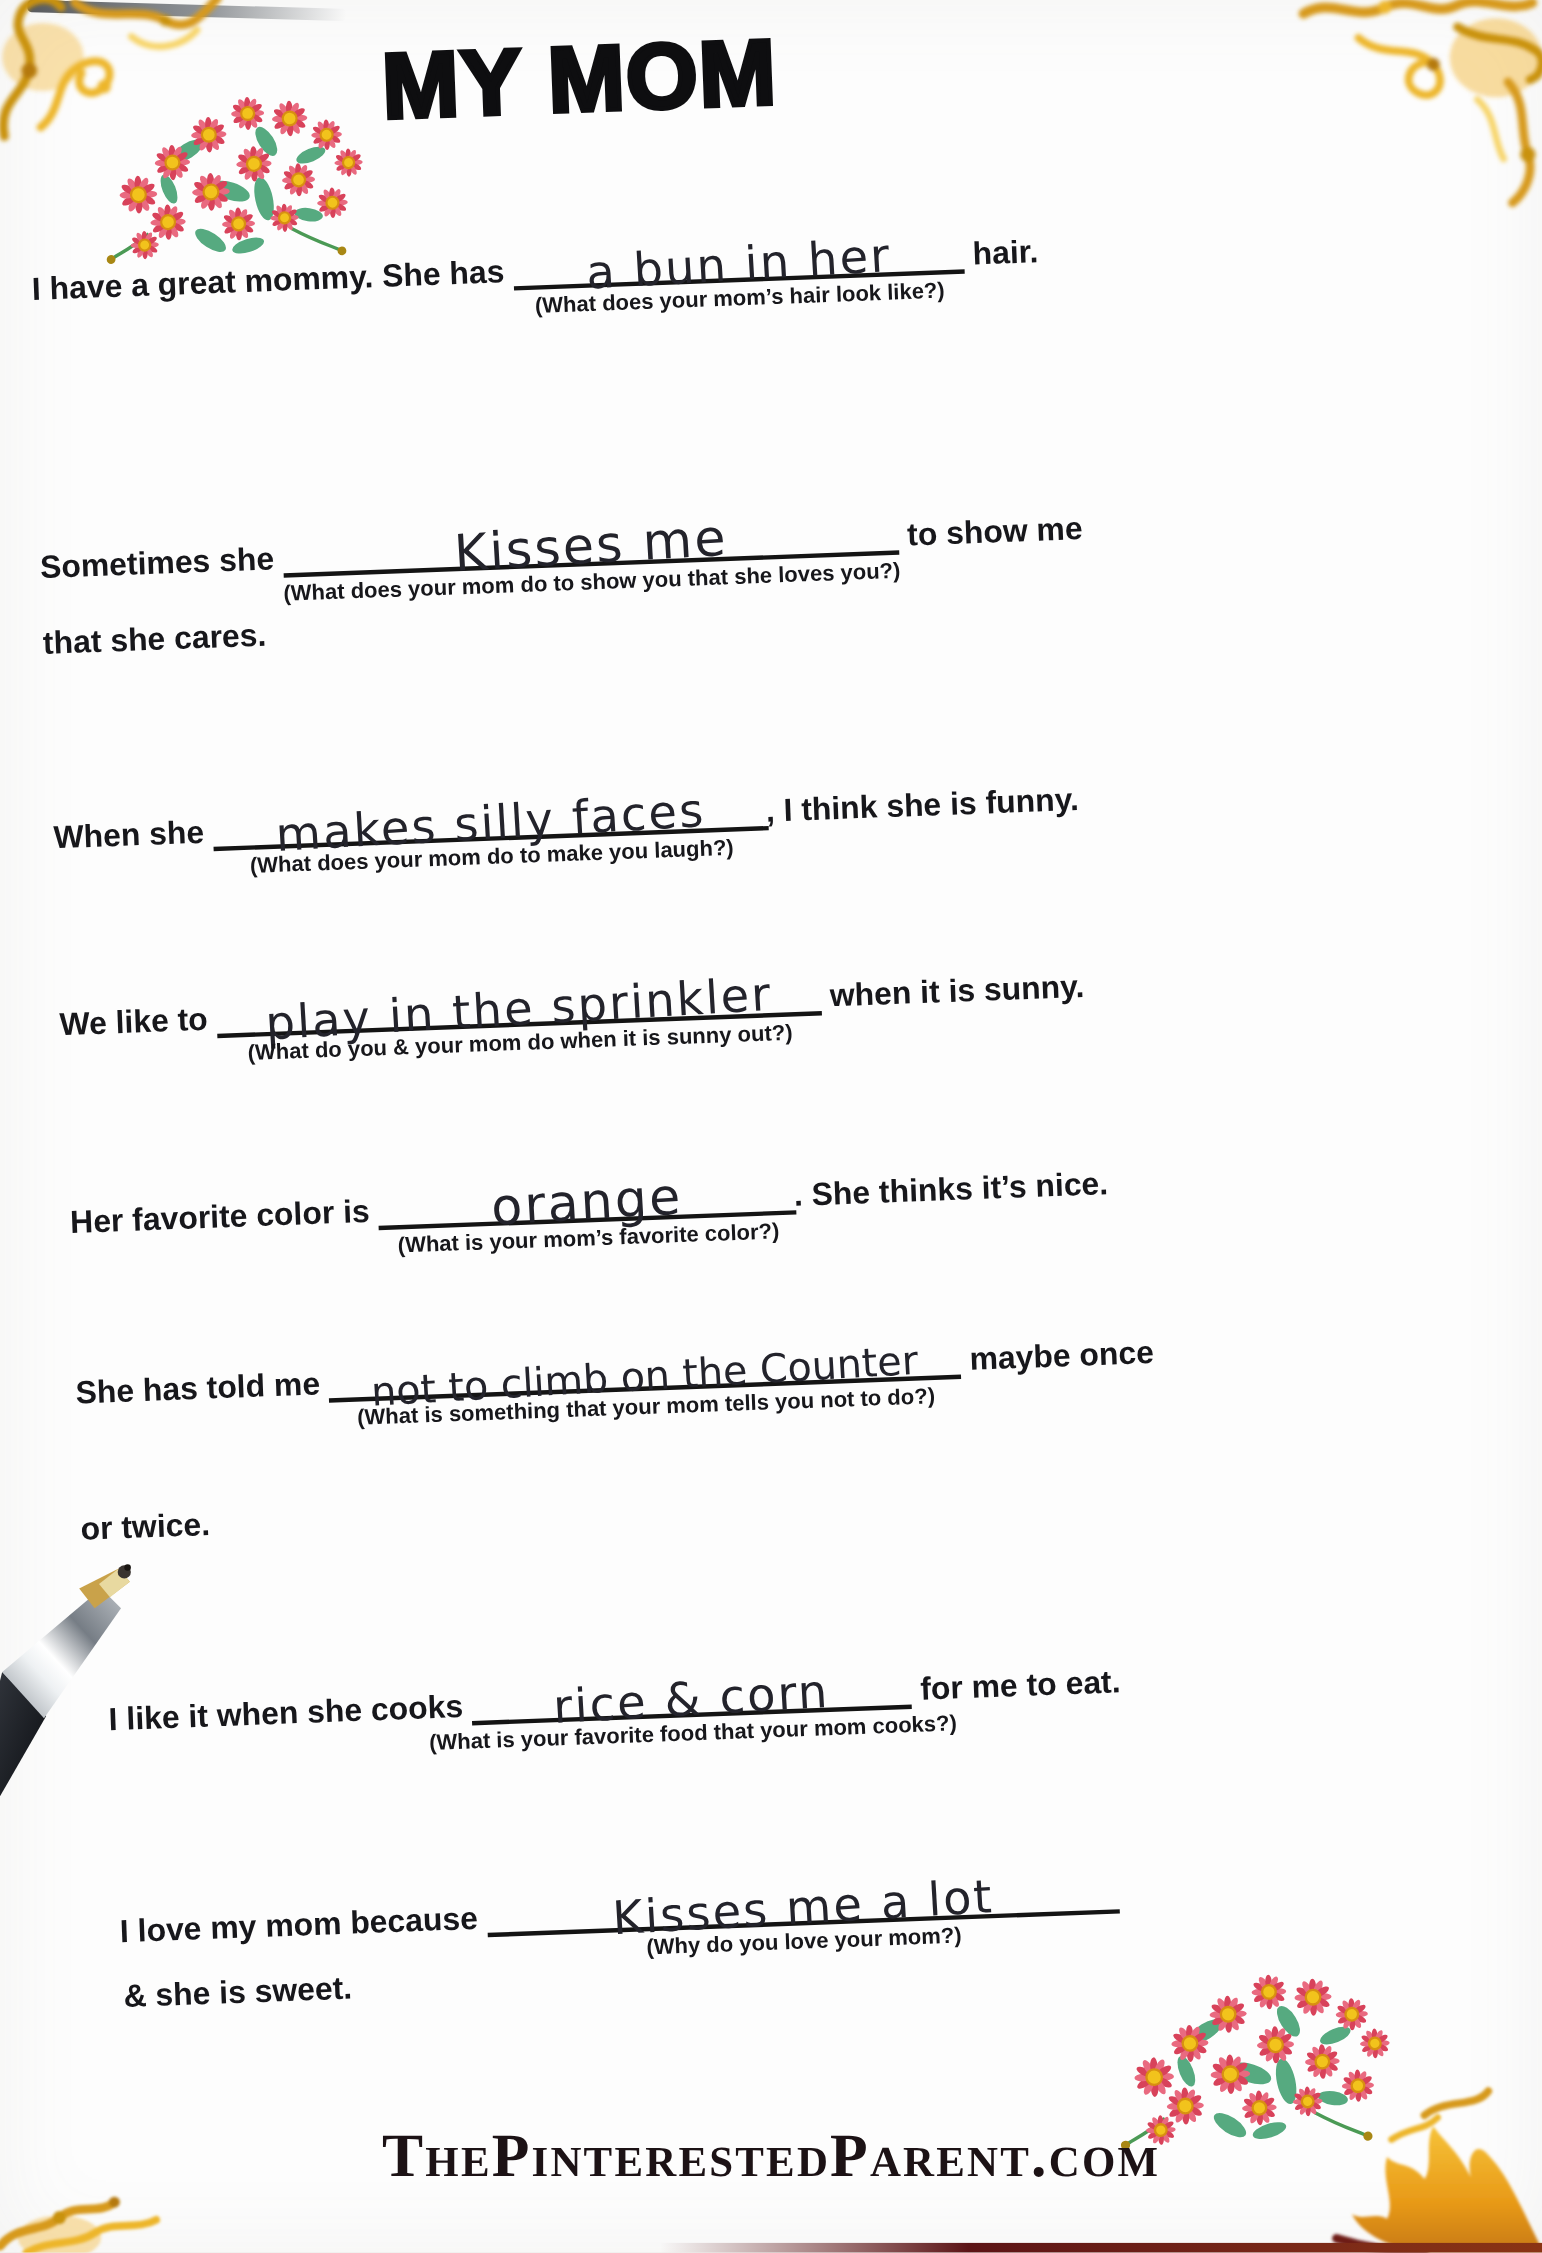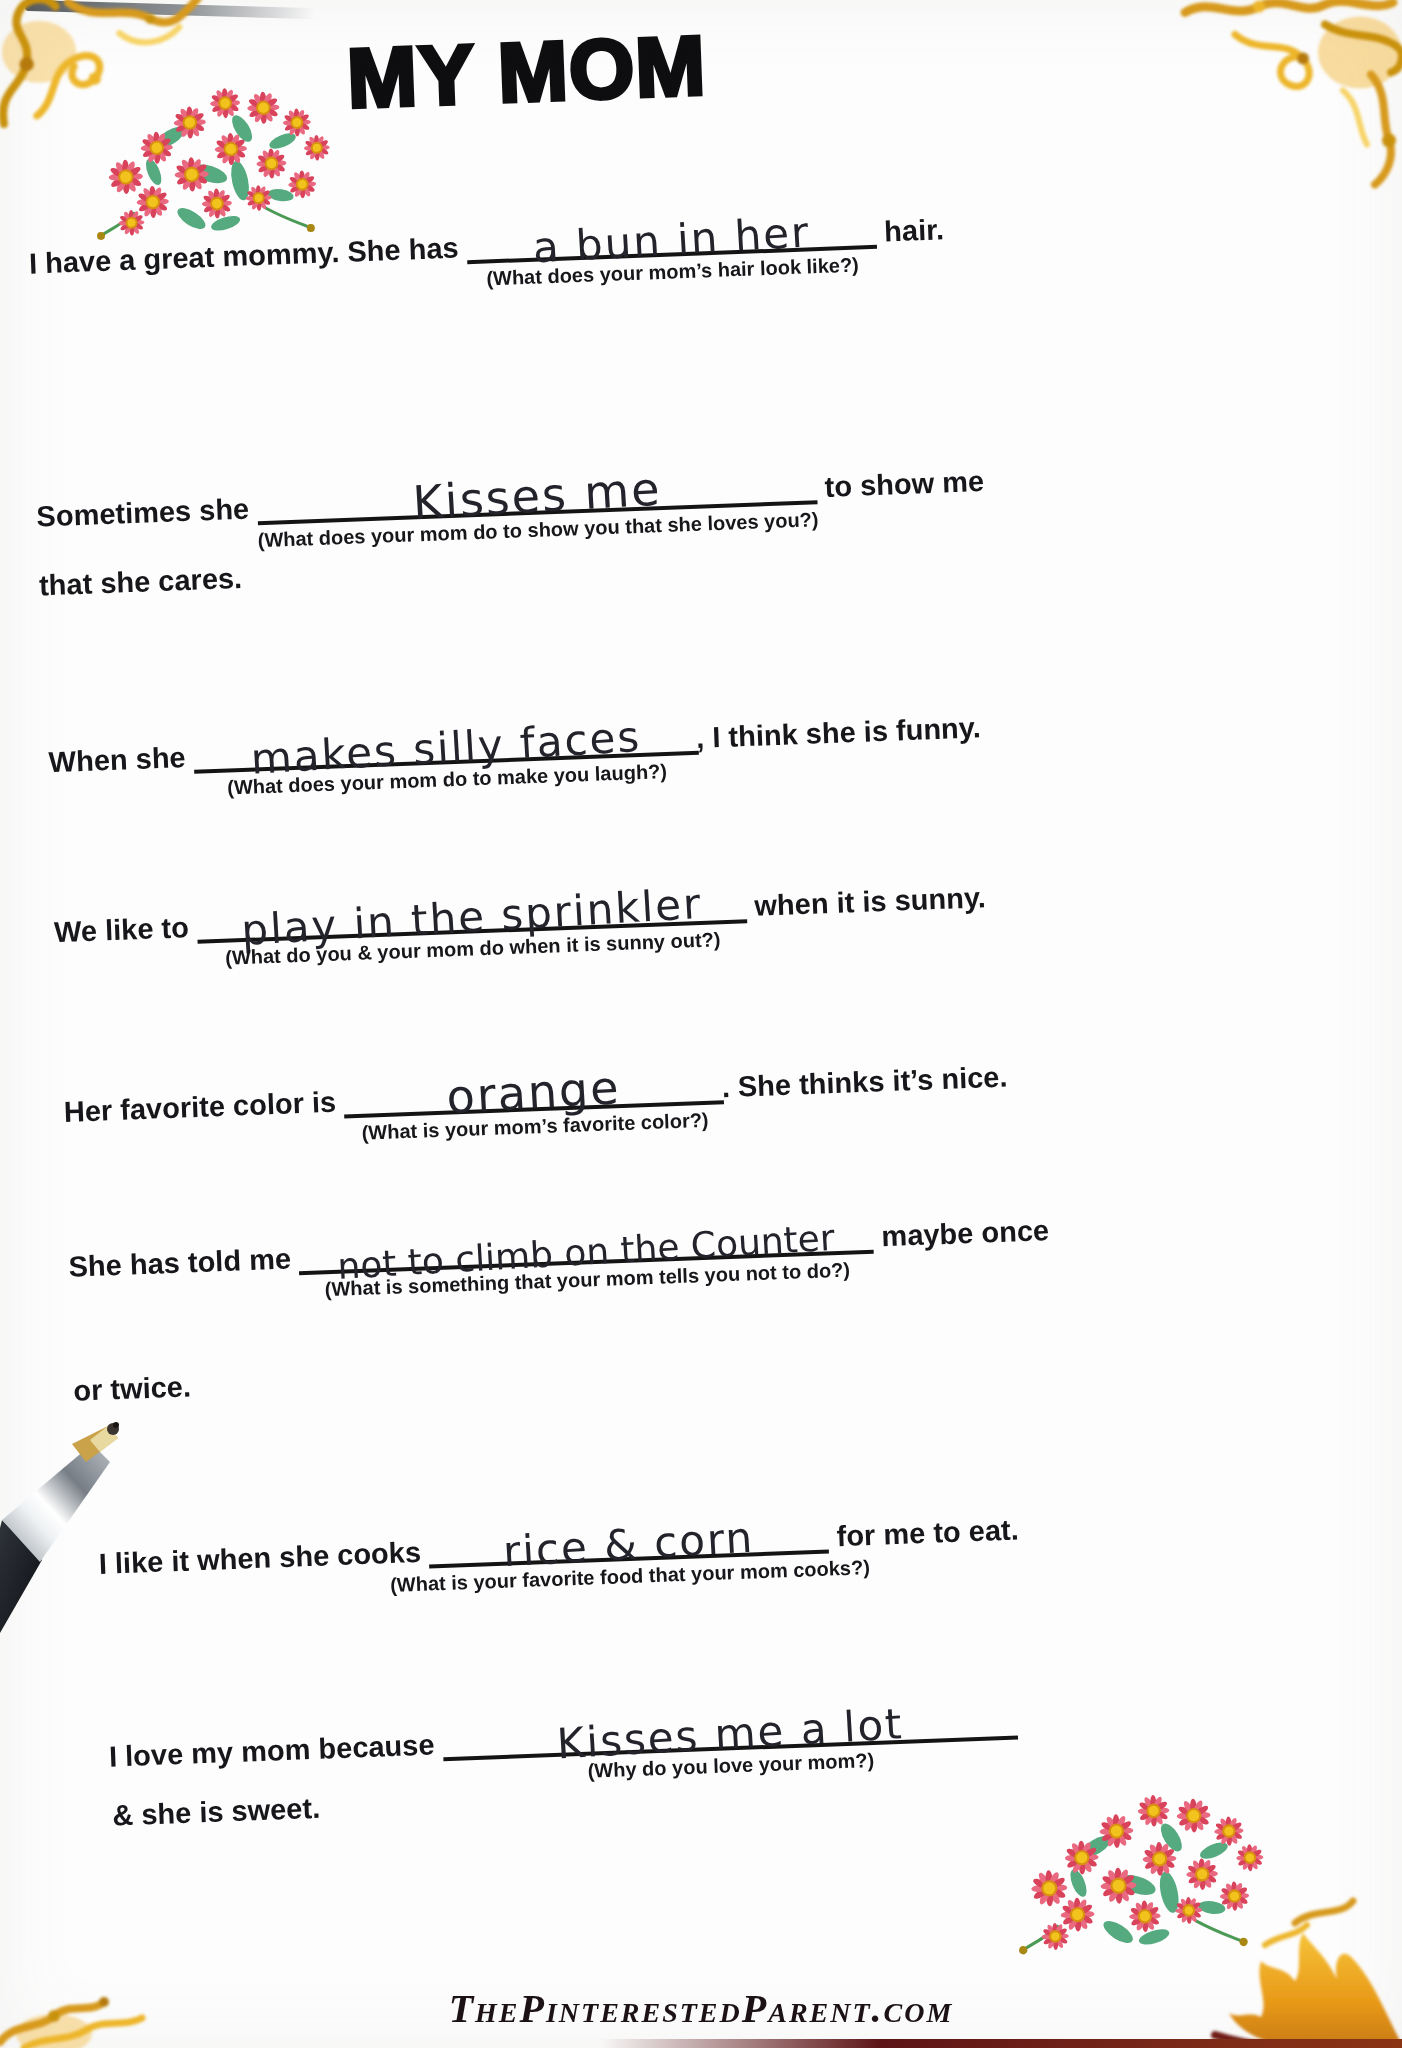--- a/index.html
+++ b/index.html
@@ -36,23 +36,23 @@
   .bouquet{position:absolute;}
   .bq-tl{left:126px;top:60px;width:240px;height:160px;}
   .bq-br{left:983px;top:1800px;width:252px;height:168px;}
   .corner{position:absolute;}
   .streak{position:absolute;left:25px;top:0;width:290px;height:11px;opacity:.75;
           background:linear-gradient(to right,#23262b,#6a6f74 55%,rgba(255,255,255,0));
           transform:rotate(1.6deg);transform-origin:left top;border-radius:4px;}
   .bottom-strip{position:absolute;bottom:0;left:600px;right:0;height:9px;
           background:linear-gradient(to right,rgba(92,20,22,0),#5c1416 35%,#7c2a18 75%,#8a3414);}
   .pen{position:absolute;left:-4px;top:1392px;width:152px;height:272px;}
-  .footer{position:absolute;left:0;right:0;top:1985px;text-align:center;
+  .footer{position:absolute;left:0;right:0;top:1928px;text-align:center;
           font-family:"Liberation Serif",serif;font-variant:small-caps;font-weight:700;
-          font-size:40px;letter-spacing:2px;color:#1c1215;font-style:italic;}
+          font-size:56px;letter-spacing:2px;color:#1c1215;}
 </style>
 </head>
 <body>
 
 <div class="stage">
 
   <div class="sheet">
 
     <div class="page-title">MY MOM</div>
 

